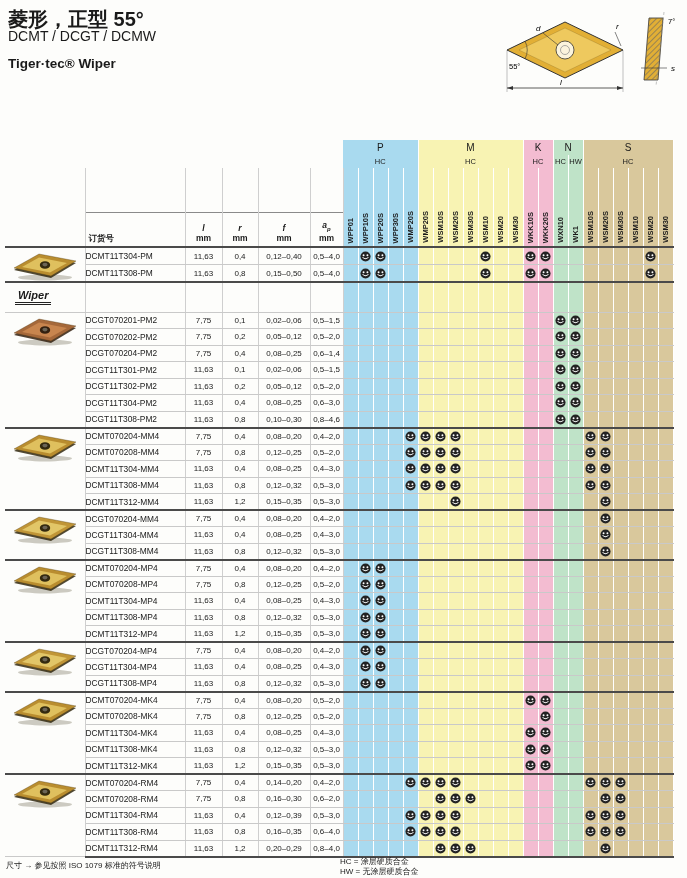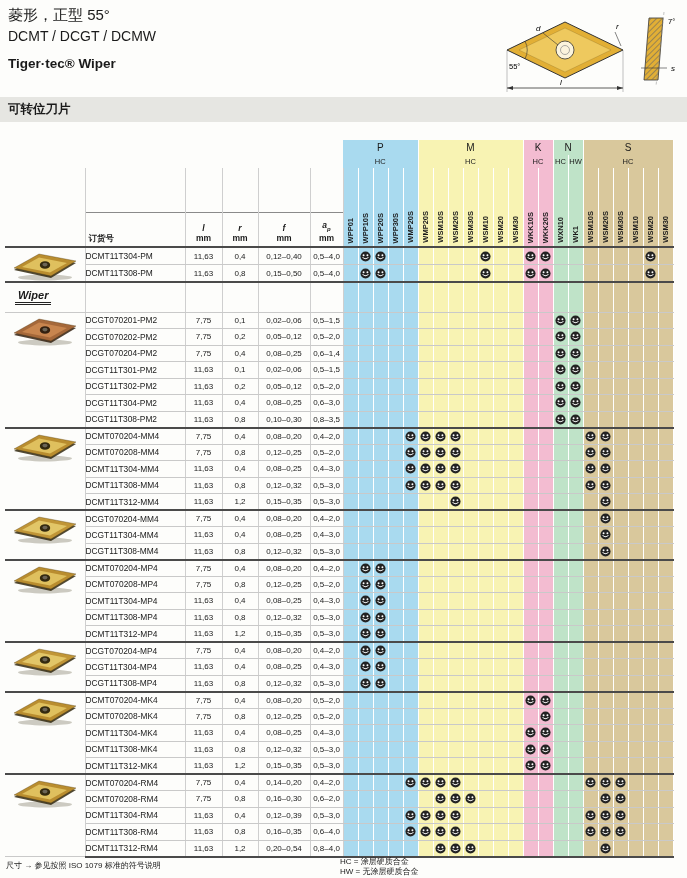--- a/index.html
+++ b/index.html
@@ -1,20 +1,20 @@
 <!DOCTYPE html>
 <html><head>
 <meta charset="utf-8">
 <style>
   * { margin:0; padding:0; box-sizing:border-box; }
   html,body { width:687px; height:878px; }
   body { background:#fdfdfb; font-family:"Liberation Sans","DejaVu Sans",sans-serif; color:#1a1a1a; }
   .page { position:relative; width:687px; height:878px; overflow:hidden; }
 
-  .title1 { position:absolute; left:8px; top:6px;  font-size:15px; font-weight:normal; }
+  .title1 { position:absolute; left:8px; top:6px;  font-size:20px; font-weight:bold; }
   .title2 { position:absolute; left:8px; top:28px; font-size:14px; }
   .title3 { position:absolute; left:8px; top:56px; font-size:13.5px; font-weight:bold; }
   .band   { position:absolute; left:0; top:97px; width:687px; height:25px; background:#e6e6e2;
             display:flex; align-items:center; padding-left:8px; font-size:12.5px; font-weight:bold; }
   .diagram{ position:absolute; left:497px; top:2px; }
 
   table.cat { position:absolute; left:5px; top:140px; border-collapse:collapse; table-layout:fixed; }
   table.cat th, table.cat td { padding:0; font-weight:normal; }
 
   .h1 th { height:15px; font-size:10px; font-weight:bold; border-right:1px solid #fff; text-align:center; }
@@ -83,21 +83,20 @@
     <path d="M 28,39 A 20,20 0 0 1 28,57" fill="none" stroke="#333" stroke-width="0.6"></path>
     <text x="12" y="67" font-size="7.5">55°</text>
     <polygon points="152,16 166,16 161,78 147,78" fill="#e2af35" stroke="#333" stroke-width="0.8"></polygon>
     <polygon points="152,16 166,16 161,78 147,78" fill="url(#hatch)"></polygon>
     <line x1="167" y1="10" x2="159" y2="84" stroke="#888" stroke-width="0.5" stroke-dasharray="3,2"></line>
     <text x="171" y="22" font-size="7.5">7°</text>
     <line x1="144" y1="66" x2="170" y2="66" stroke="#333" stroke-width="0.6"></line>
     <text x="174" y="69" font-size="8" font-style="italic">s</text>
   </svg>
 
-  <div class="band">可转位刀片</div>
 
   <table class="cat" id="insert-table">
       <colgroup>
         <col style="width:80px">
         <col style="width:100px">
         <col style="width:37px">
         <col style="width:36px">
         <col style="width:52px">
         <col style="width:33px">
         <col style="width:15px">
@@ -641,21 +640,21 @@
           <td class="gcell" style="background:#d9c89c"></td>
           <td class="gcell" style="background:#d9c89c"></td>
           <td class="gcell" style="background:#d9c89c"></td>
           <td class="gcell" style="background:#d9c89c"></td>
         </tr>
         <tr>
           <td class="ord">DCGT11T308-PM2</td>
           <td class="num">11,63</td>
           <td class="num">0,8</td>
           <td class="num">0,10–0,30</td>
-          <td class="num">0,8–3,5</td>
+          <td class="num">0,8–4,6</td>
           <td class="gcell" style="background:#a9daef"></td>
           <td class="gcell" style="background:#a9daef"></td>
           <td class="gcell" style="background:#a9daef"></td>
           <td class="gcell" style="background:#a9daef"></td>
           <td class="gcell" style="background:#a9daef"></td>
           <td class="gcell" style="background:#f8f3b3"></td>
           <td class="gcell" style="background:#f8f3b3"></td>
           <td class="gcell" style="background:#f8f3b3"></td>
           <td class="gcell" style="background:#f8f3b3"></td>
           <td class="gcell" style="background:#f8f3b3"></td>
@@ -1876,21 +1875,21 @@
               <path d="M3.1 7.1 Q6 9.9 8.9 7.1" stroke="#fff" stroke-width="1.1" fill="none" stroke-linecap="round"></path>
             </svg></td>
           <td class="gcell" style="background:#d9c89c"></td>
           <td class="gcell" style="background:#d9c89c"></td>
           <td class="gcell" style="background:#d9c89c"></td>
         </tr>
         <tr>
           <td class="ord">DCMT11T312-RM4</td>
           <td class="num">11,63</td>
           <td class="num">1,2</td>
-          <td class="num">0,20–0,54</td>
+          <td class="num">0,20–0,29</td>
           <td class="num">0,8–4,0</td>
           <td class="gcell" style="background:#a9daef"></td>
           <td class="gcell" style="background:#a9daef"></td>
           <td class="gcell" style="background:#a9daef"></td>
           <td class="gcell" style="background:#a9daef"></td>
           <td class="gcell" style="background:#a9daef"></td>
           <td class="gcell" style="background:#f8f3b3"></td>
           <td class="gcell" style="background:#f8f3b3"><svg width="11" height="11" viewBox="0 0 12 12">
               <circle cx="6" cy="6" r="5.5" fill="#232323"></circle>
               <circle cx="3.9" cy="4.7" r="1.05" fill="#fff"></circle>

